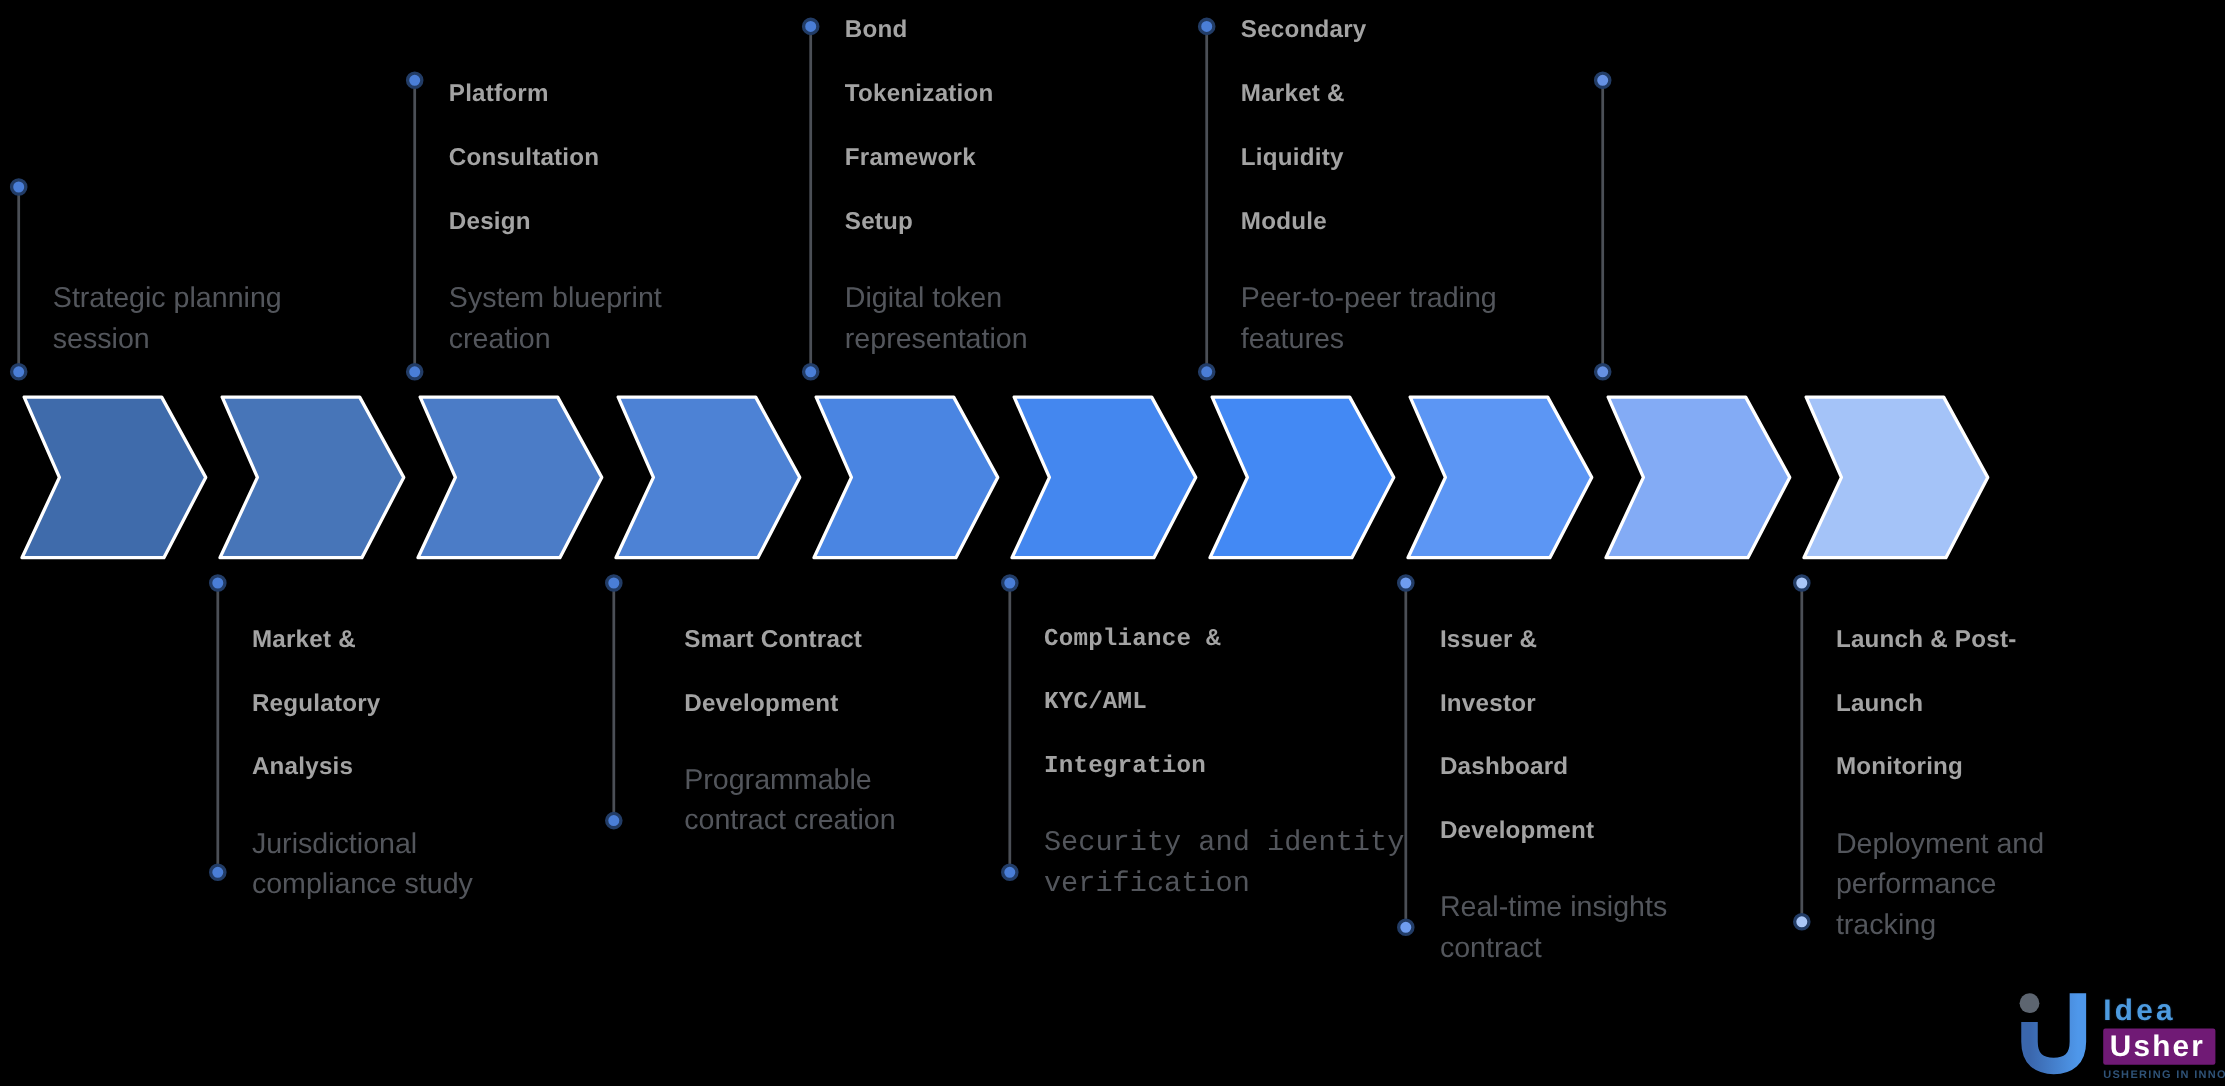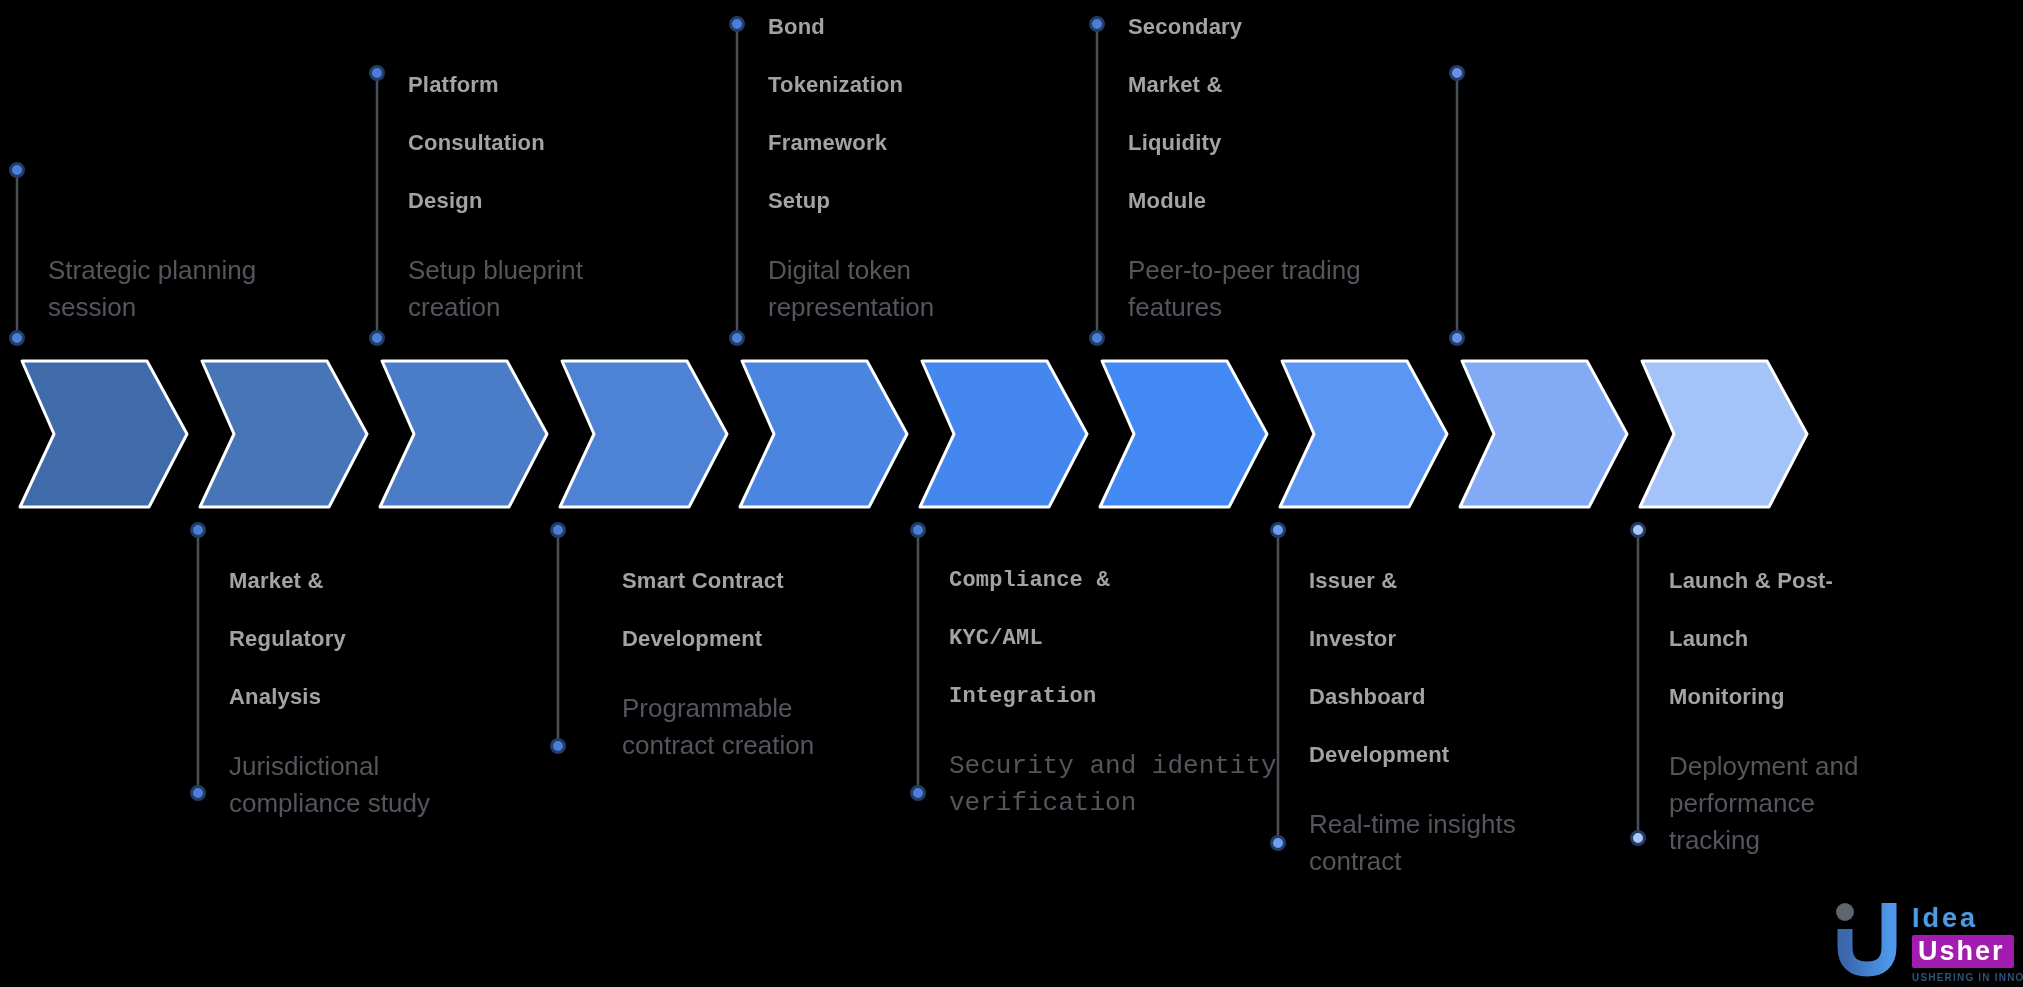--- a/index.html
+++ b/index.html
@@ -62,21 +62,21 @@
   #logo-idea {
     font-weight: 700;
     font-size: 27px;
     line-height: 28px;
     color: #4d9be0;
     letter-spacing: 3px;
     text-shadow: 0 0 2px #12283f;
   }
   #logo-usher {
     display: inline-block;
-    background: #a21caf;
+    background: #701a75;
     color: #ffffff;
     font-weight: 700;
     font-size: 27px;
     line-height: 32px;
     padding: 0 9px 1px 6px;
     letter-spacing: 2px;
     margin-top: 3px;
     border-radius: 2px;
   }
   #logo-tagline {
@@ -162,21 +162,21 @@
   </svg>
 
   <div class="step-label" style="left:48px; bottom:661px;">
     <div class="step-sub">Strategic planning
 session</div>
   </div>
   <div class="step-label" style="left:408px; bottom:661px;">
     <div class="step-title">Platform
 Consultation
 Design</div>
-    <div class="step-sub">Setup blueprint
+    <div class="step-sub">System blueprint
 creation</div>
   </div>
   <div class="step-label" style="left:768px; bottom:661px;">
     <div class="step-title">Bond
 Tokenization
 Framework
 Setup</div>
     <div class="step-sub">Digital token
 representation</div>
   </div>

